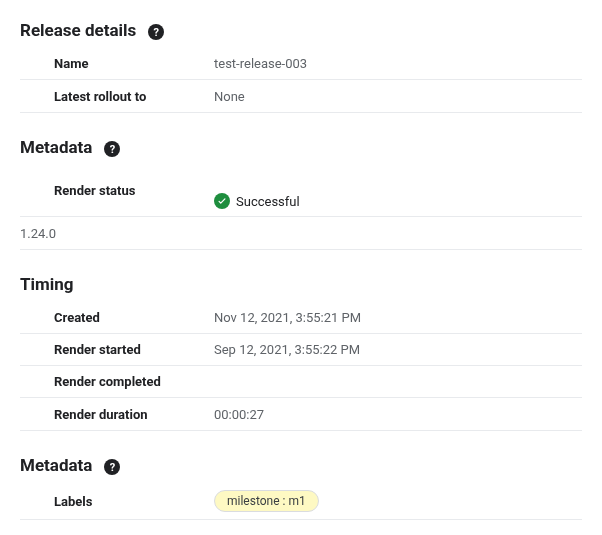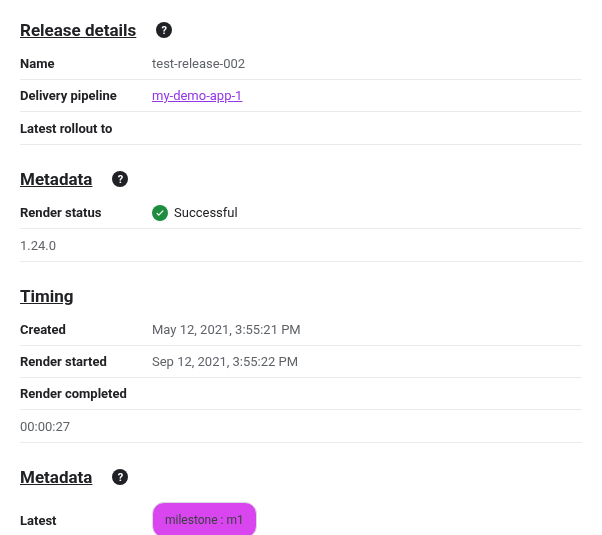--- a/index.html
+++ b/index.html
@@ -7,24 +7,23 @@
       font-family: Roboto, "Helvetica Neue", Arial, sans-serif;
       font-size: 13px;
       color: #202124;
       padding: 20px;
       width: 602px;
       background: #fff;
     }
     .section { margin-bottom: 24px; }
     .section-header {
       display: flex;
-      align-items: center;
-      gap: 20px;
+      align-items: flex-end;
+      gap: 12px;
       margin-bottom: 8px;
-      text-decoration: underline;
     }
     .section-title {
       font-size: 17px;
       font-weight: 700;
       color: #202124;
     }
     .help-icon {
       width: 16px;
       height: 16px;
       border-radius: 50%;
@@ -40,81 +39,77 @@
     .row {
       display: flex;
       border-bottom: 1px solid #e8eaed;
       padding: 7px 0;
       align-items: center;
       min-height: 32px;
     }
     .row:last-child { border-bottom: none; align-items: center; }
     .section .rows { border-bottom: 1px solid #e8eaed; }
     .label-col {
-      width: 132px;
+      width: 160px;
       flex-shrink: 0;
       font-weight: 700;
       font-size: 13px;
+      margin-left: 34px;
     }
     .value-col {
       flex: 1;
       font-size: 13px;
       color: #5f6368;
       display: flex;
       align-items: center;
       gap: 6px;
     }
-    .value-col.dark { color: #202124; }
+    .value-col.dark { color: #202124; margin-top: 21px; }
     .link {
       color: #9334e6;
       text-decoration: underline;
       cursor: pointer;
     }
     .success-icon {
       width: 16px;
       height: 16px;
       border-radius: 50%;
       background: #1e8e3e;
       display: inline-flex;
       align-items: center;
       justify-content: center;
       flex-shrink: 0;
     }
     .success-icon svg { width: 10px; height: 10px; }
     .chip {
       display: inline-block;
       border: 1px solid #dadce0;
       border-radius: 12px;
-      padding: 10px 12px;
+      padding: 3px 12px;
       font-size: 12px;
       color: #3c4043;
-      background: #d946ef;
+      background: #fef9c3;
     }
   </style>
 </head>
 <body>
 
 <div class="section">
   <div class="section-header">
     <div class="section-title">Release details</div>
     <div class="help-icon">?</div>
   </div>
   <div class="rows">
     <div class="row">
       <div class="label-col">Name</div>
-      <div class="value-col">test-release-002</div>
-    </div>
-    <div class="row">
-      <div class="label-col">Delivery pipeline</div>
-      <div class="value-col">
-          <a class="link">my-demo-app-1</a>
-        </div>
+      <div class="value-col">test-release-003</div>
     </div>
     <div class="row">
       <div class="label-col">Latest rollout to</div>
+      <div class="value-col">None</div>
     </div>
   </div>
 </div>
 
 <div class="section">
   <div class="section-header">
     <div class="section-title">Metadata</div>
     <div class="help-icon">?</div>
   </div>
   <div class="rows">
@@ -135,43 +130,44 @@
   </div>
 </div>
 
 <div class="section">
   <div class="section-header">
     <div class="section-title">Timing</div>
   </div>
   <div class="rows">
     <div class="row">
       <div class="label-col">Created</div>
-      <div class="value-col">May 12, 2021, 3:55:21 PM</div>
+      <div class="value-col">Nov 12, 2021, 3:55:21 PM</div>
     </div>
     <div class="row">
       <div class="label-col">Render started</div>
       <div class="value-col">Sep 12, 2021, 3:55:22 PM</div>
     </div>
     <div class="row">
       <div class="label-col">Render completed</div>
     </div>
     <div class="row">
+      <div class="label-col">Render duration</div>
       <div class="value-col">00:00:27</div>
     </div>
   </div>
 </div>
 
 <div class="section">
   <div class="section-header">
     <div class="section-title">Metadata</div>
     <div class="help-icon">?</div>
   </div>
   <div class="rows">
     <div class="row">
-      <div class="label-col">Latest</div>
+      <div class="label-col">Labels</div>
       <div class="value-col">
         <span class="chip">milestone : m1</span>
       </div>
     </div>
     <div class="row" style="align-items:flex-start;">
       
       
     </div>
   </div>
 </div>

